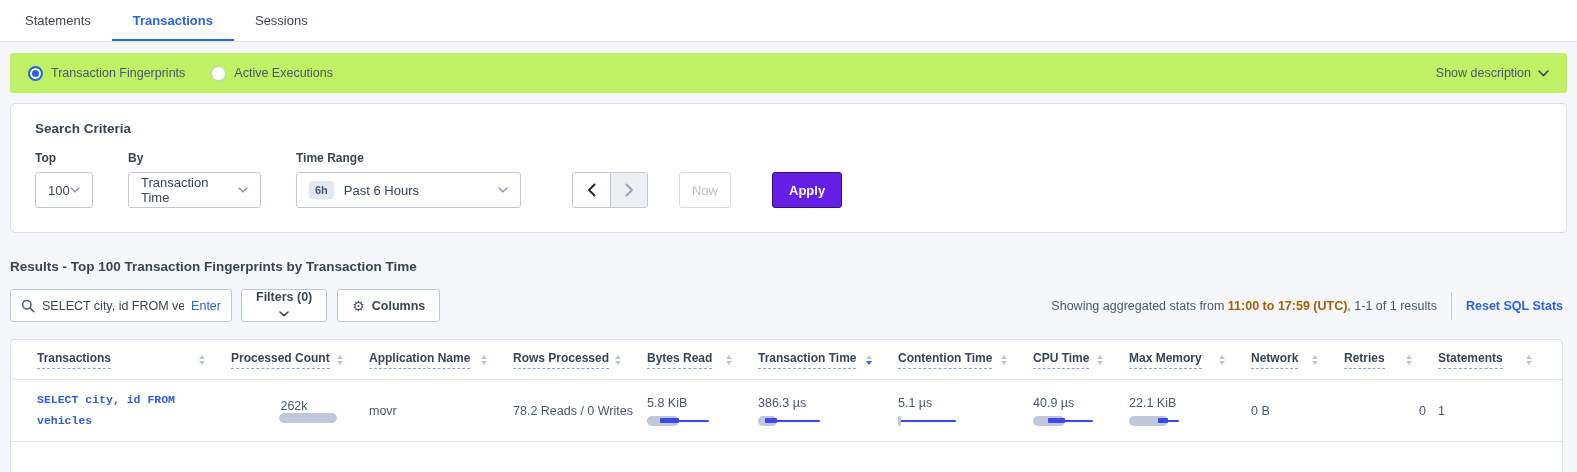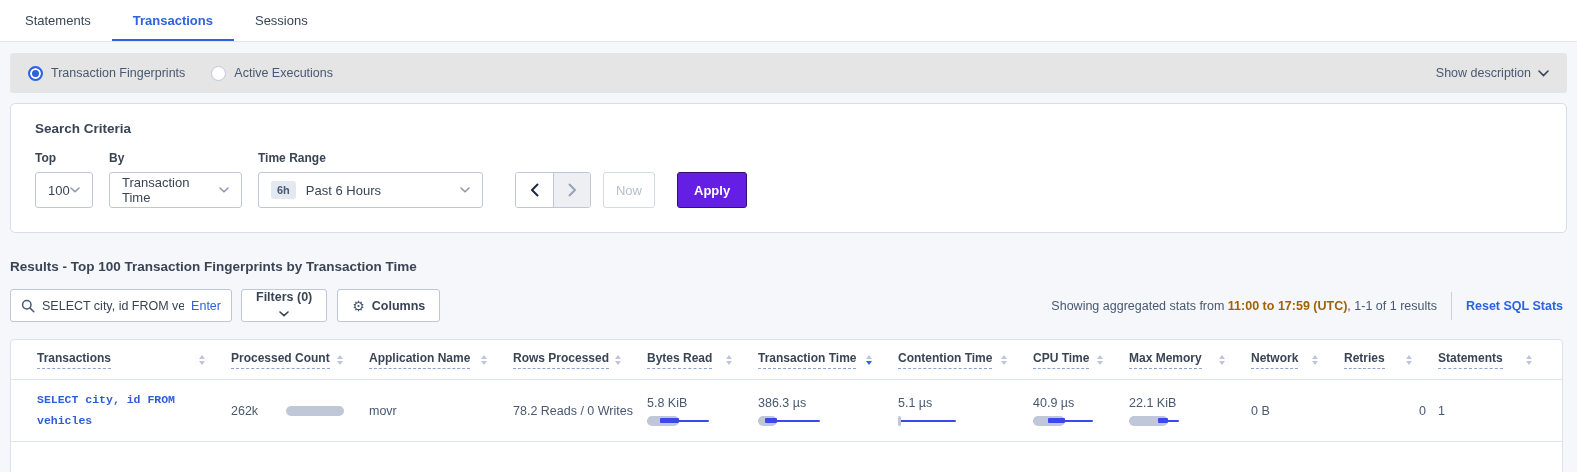--- a/index.html
+++ b/index.html
@@ -8,31 +8,31 @@
     background:#F5F7FA;
     font-family:"Liberation Sans", sans-serif;
     color:#475872;
     font-size:12.5px;
   }
   
   .tabbar { background:#fff; border-bottom:1px solid #E0E6ED; display:flex; padding-left:4px; height:42px; }
   .tab { padding:13px 21px 11px; font-size:13px; color:#394455; cursor:pointer; border-bottom:2px solid transparent; }
   .tab.active { color:#2B63E0; border-bottom-color:#2B63E0; font-weight:600; }
   
-  .radio-strip { margin:11px 10px 0; background:#e5e5e5; border-radius:3px; height:40px; display:flex; align-items:center; padding:0 18px; justify-content:space-between; }
+  .radio-strip { margin:11px 10px 0; background:#bef264; border-radius:3px; height:40px; display:flex; align-items:center; padding:0 18px; justify-content:space-between; }
   .radio-group { display:flex; align-items:center; gap:26px; }
   .radio-opt { display:flex; align-items:center; gap:8px; cursor:pointer; }
   .radio-dot { width:15px; height:15px; border-radius:50%; background:#fff; border:1px solid #C0C6D9; flex:none; }
   .radio-opt.selected .radio-dot { background:#2B63E0; border:2px solid #2B63E0; box-shadow:inset 0 0 0 2px #fff; }
   .radio-label { font-size:12.5px; color:#475872; }
   .show-desc { display:flex; align-items:center; gap:7px; color:#475872; font-size:12.5px; cursor:pointer; }
   
   .criteria-card { margin:10px 10px 0; background:#fff; border:1px solid #D9DEE8; border-radius:5px; padding:17px 24px 24px; }
   .criteria-title { font-size:13.5px; font-weight:700; color:#394455; }
-  .criteria-row { display:flex; align-items:flex-end; margin-top:15px; }
+  .criteria-row { display:flex; align-items:flex-end; margin-top:15px;gap:19px; }
   .field { display:flex; flex-direction:column; margin-right:16px; }
   .field-label { font-size:12px; font-weight:700; color:#394455; margin-bottom:7px; }
   .select { height:36px; border:1px solid #C0C6D9; border-radius:3px; background:#fff; display:flex; align-items:center; padding:0 12px; font-size:13px; color:#394455; cursor:pointer; }
   .select .chev { margin-left:auto; color:#7A869C; }
   .select-top { width:58px; }
   .select-by { width:133px; }
   .select-range { width:225px; }
   .range-badge { background:#E4E8F0; border-radius:3px; font-size:11px; font-weight:700; color:#475872; padding:3px 6px; margin-right:10px; }
   .arrow-group { display:flex; border:1px solid #C0C6D9; border-radius:3px; overflow:hidden; height:36px; margin-left:16px; }
   .arrow-btn { width:37px; display:flex; align-items:center; justify-content:center; background:#fff; cursor:pointer; }
@@ -62,21 +62,21 @@
   .sort { display:flex; flex-direction:column; gap:2px; cursor:pointer; margin-left:6px; }
   .tri-up { width:0; height:0; border-left:3.5px solid transparent; border-right:3.5px solid transparent; border-bottom:4.5px solid #BCC5D9; }
   .tri-down { width:0; height:0; border-left:3.5px solid transparent; border-right:3.5px solid transparent; border-top:4.5px solid #BCC5D9; }
   .sort.desc .tri-down { border-top-color:#2B63E0; }
   .trow { display:flex; align-items:center; min-height:62px; padding-left:26px; border-bottom:1px solid #DFE5EC; }
   .td { padding-right:12px; font-size:12.5px; color:#475872; }
   .c0{width:194px;} .c1{width:138px;} .c2{width:144px;} .c3{width:134px;} .c4{width:111px;}
   .c5{width:140px;} .c6{width:135px;} .c7{width:96px;} .c8{width:122px;} .c9{width:93px;}
   .c10{width:94px;text-align:right;} .c11{width:120px;}
   .query-link { font-family:"Liberation Mono", monospace; font-size:11.5px; font-weight:700; color:#2F5EDC; line-height:1.8; width:155px; cursor:pointer; }
-  .exec-cell { display:flex; align-items:center; }
+  .exec-cell { display:flex; align-items:center;flex-direction:column; }
   .exec-bar { width:58px; height:10px; border-radius:5px; background:#C0C7D8; margin-left:28px; }
   .stat-cell { display:flex; flex-direction:column; }
   .minibar { position:relative; width:62px; height:10px; margin-top:6px; }
   .mb-line { position:absolute; top:4px; left:0; height:2.5px; background:#3B49E8; border-radius:1px; }
   .mb-band { position:absolute; top:0; left:0; height:10px; border-radius:5px; background:#C0C7D8; }
   .mb-mean { position:absolute; top:2.5px; height:5px; background:#3B49E8; border-radius:1px; }
   svg { display:block; }
 </style>
 </head>
 <body>

